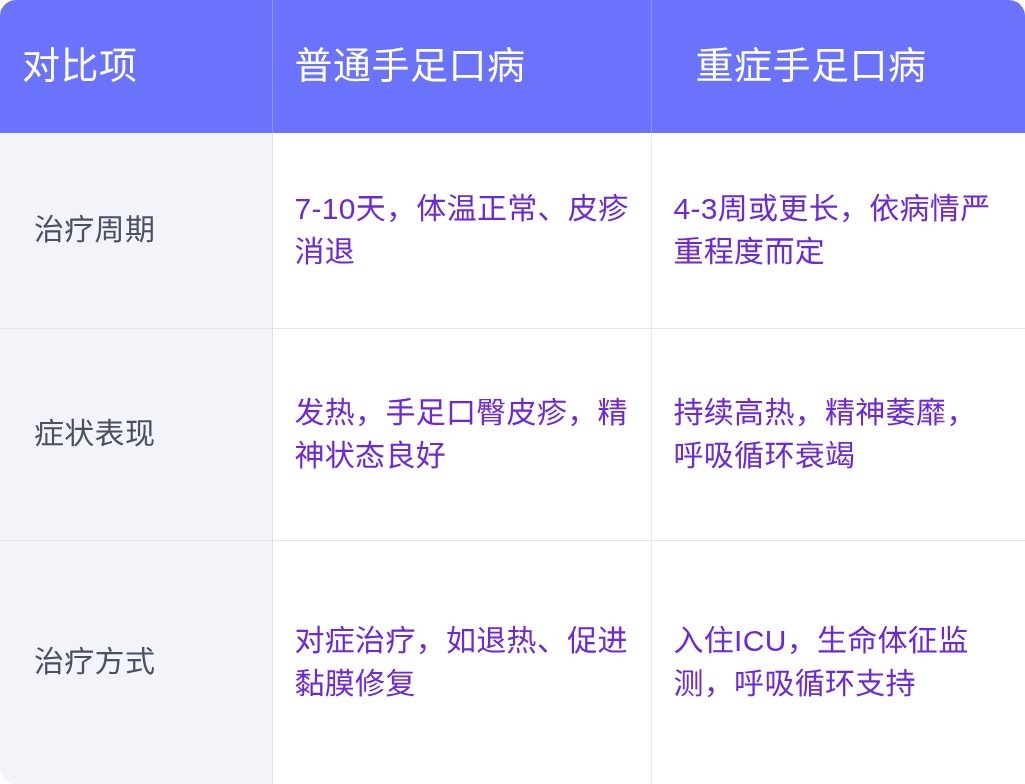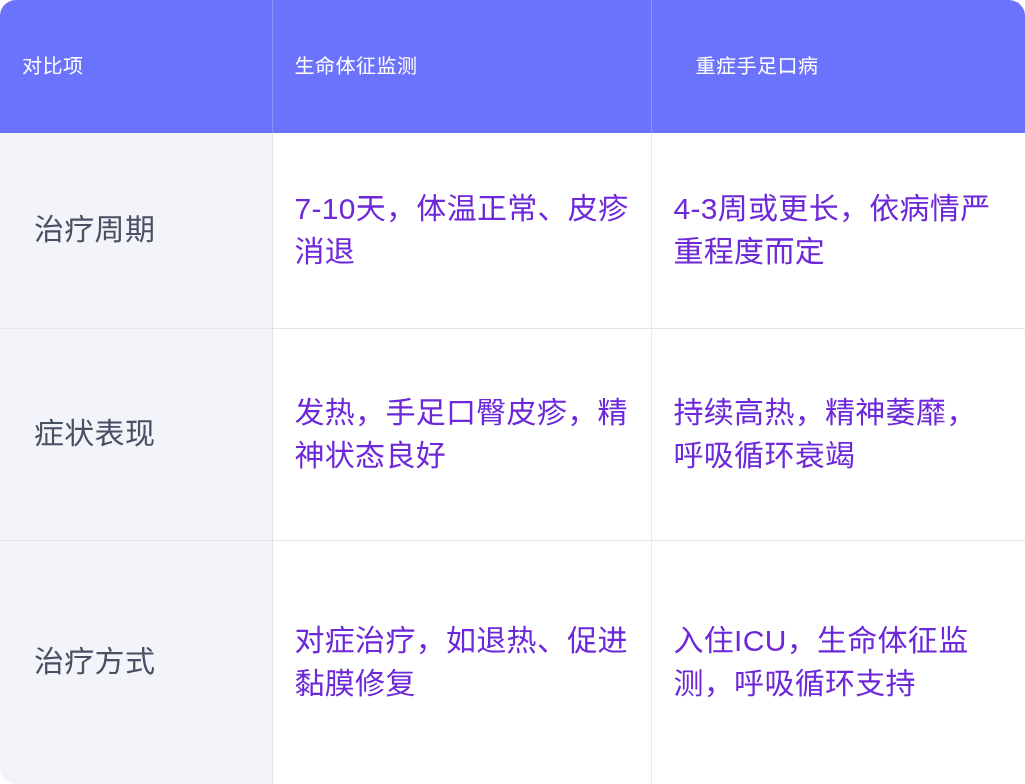--- a/index.html
+++ b/index.html
@@ -37,21 +37,21 @@
   colgroup .col-severe { width: 374px; }
 
   
   thead tr {
     height: 133px;
   }
   thead th {
     background: #6b72fb;
     color: #ffffff;
     font-weight: 400;
-    font-size: 20px;
+    font-size: 38px;
     line-height: 1.35;
     text-align: left;
     vertical-align: middle;
     padding: 0 22px;
     border-right: 1px solid #8e92fc;
     letter-spacing: 0.5px;
   }
   thead th:last-child {
     border-right: none;
     padding-left: 44px;
@@ -101,21 +101,21 @@
   <table class="compare-table">
     <colgroup>
       <col class="col-label">
       <col class="col-mild">
       <col class="col-severe">
     </colgroup>
 
     <thead>
       <tr>
         <th>对比项</th>
-        <th>生命体征监测</th>
+        <th>普通手足口病</th>
         <th>重症手足口病</th>
       </tr>
     </thead>
 
     <tbody>
       <tr class="row-1">
         <td class="label-cell">
           <span class="cell-text">治疗周期</span>
         </td>
         <td>

